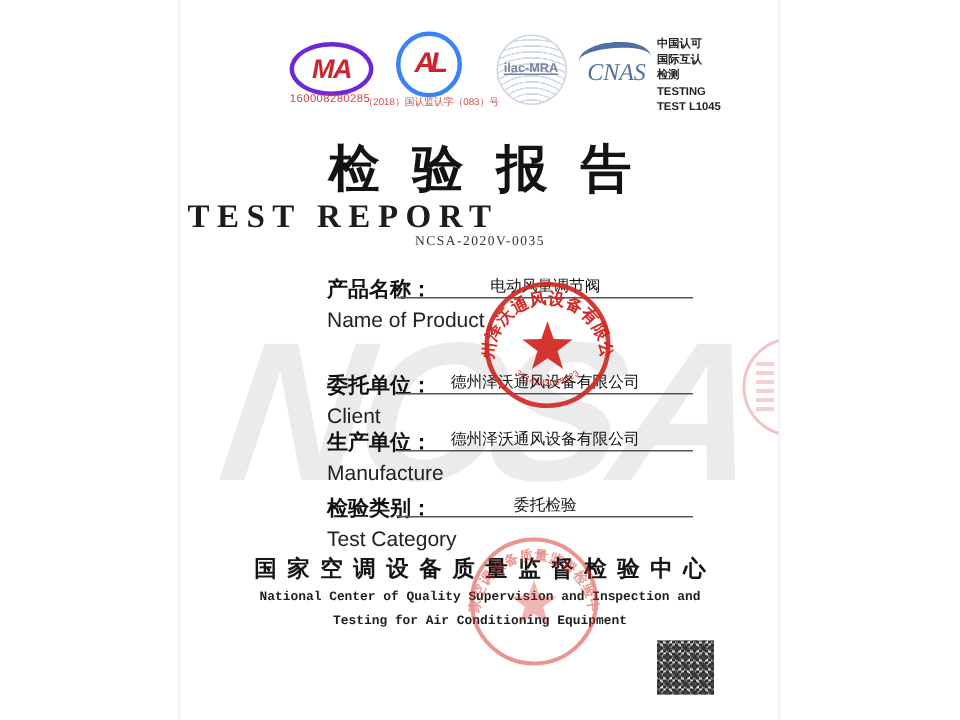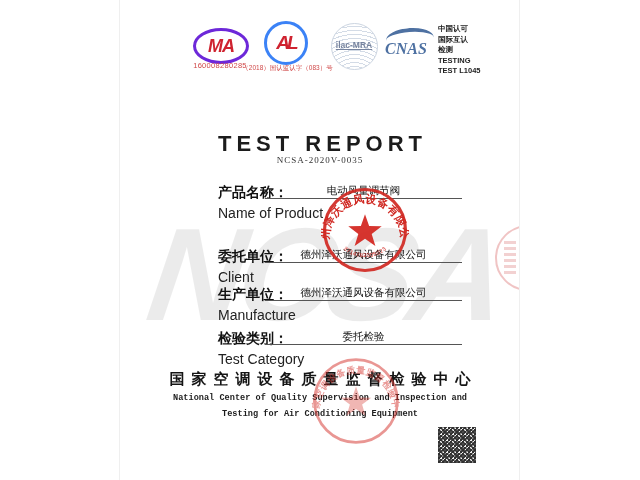--- a/index.html
+++ b/index.html
@@ -16,28 +16,28 @@
   .al-ring{left:264px;top:21px;width:38px;height:38px;border:3px solid #3b82f6;border-radius:50%;
            display:flex;align-items:center;justify-content:center;color:#cf2330;
            font-weight:bold;font-style:italic;font-size:19px;letter-spacing:-3px;}
   .al-caption{left:235px;top:64px;width:105px;text-align:center;color:#d04848;font-size:6.5px;}
   .ilac-globe{left:331px;top:23px;width:45px;height:45px;border-radius:50%;border:1px solid #ccd5e1;
               background:repeating-radial-gradient(circle at 50% 140%, #d3dbe6 0 1px, rgba(255,255,255,0) 1px 4px);}
   .ilac-label{left:326px;top:40px;width:56px;text-align:center;color:#76839e;font-weight:bold;font-size:8.5px;text-decoration:underline;}
   .cnas-box{left:385px;top:28px;width:52px;height:38px;}
   .cnas-arc{position:absolute;left:1px;top:0;width:48px;height:18px;border-top:4px solid #4e71a2;
             border-radius:50% 50% 0 0;transform:rotate(-4deg);}
-  .cnas-text{position:absolute;left:0;top:12px;width:52px;color:#4e71a2;
-             font-weight:bold;font-style:italic;font-size:16px;font-family:"Liberation Serif",serif;}
+  .cnas-text{position:absolute;left:0;top:12px;width:52px;text-align:center;color:#4e71a2;
+             font-weight:normal;font-style:italic;font-size:16px;font-family:"Liberation Serif",serif;}
   .accred{left:438px;top:24px;width:72px;font-size:7.5px;font-weight:bold;line-height:10.5px;color:#222;}
 
   
   .title-zh{left:120px;top:90px;width:400px;text-align:center;font-size:34px;font-weight:700;
             letter-spacing:22px;padding-left:22px;box-sizing:border-box;color:#131313;}
-  .title-en{left:120px;top:131px;width:400px;text-align:center;font-family:Liberation Sans, sans-serif;
+  .title-en{left:120px;top:131px;width:400px;font-family:Liberation Serif, serif;
             font-size:22px;font-weight:bold;letter-spacing:5px;padding-left:5px;box-sizing:border-box;color:#1c1c1c;}
   .report-no{left:120px;top:155px;width:400px;text-align:center;font-family:"Liberation Serif",serif;
              font-size:9px;letter-spacing:1px;color:#333;}
 
   
   .watermark{left:125px;top:200px;width:400px;height:150px;text-align:center;line-height:150px;
              font-size:132px;font-weight:bold;font-style:italic;letter-spacing:-6px;
              color:rgba(0,0,0,0.08);transform:skewX(-8deg);z-index:0;overflow:hidden;}
 
   
@@ -93,20 +93,21 @@
   </div>
 
   <div class="abs accred">
     <div>中国认可</div>
     <div>国际互认</div>
     <div>检测</div>
     <div>TESTING</div>
     <div>TEST L1045</div>
   </div>
 
+  <div class="abs title-zh">检验报告</div>
   <div class="abs title-en">TEST REPORT</div>
   <div class="abs report-no">NCSA-2020V-0035</div>
 
   <div class="field" style="top:184px;">
     <div class="f-zh">产品名称：</div>
     <div class="f-en">Name of Product</div>
     <div class="f-line"></div>
     <div class="f-value">电动风量调节阀</div>
   </div>
 

